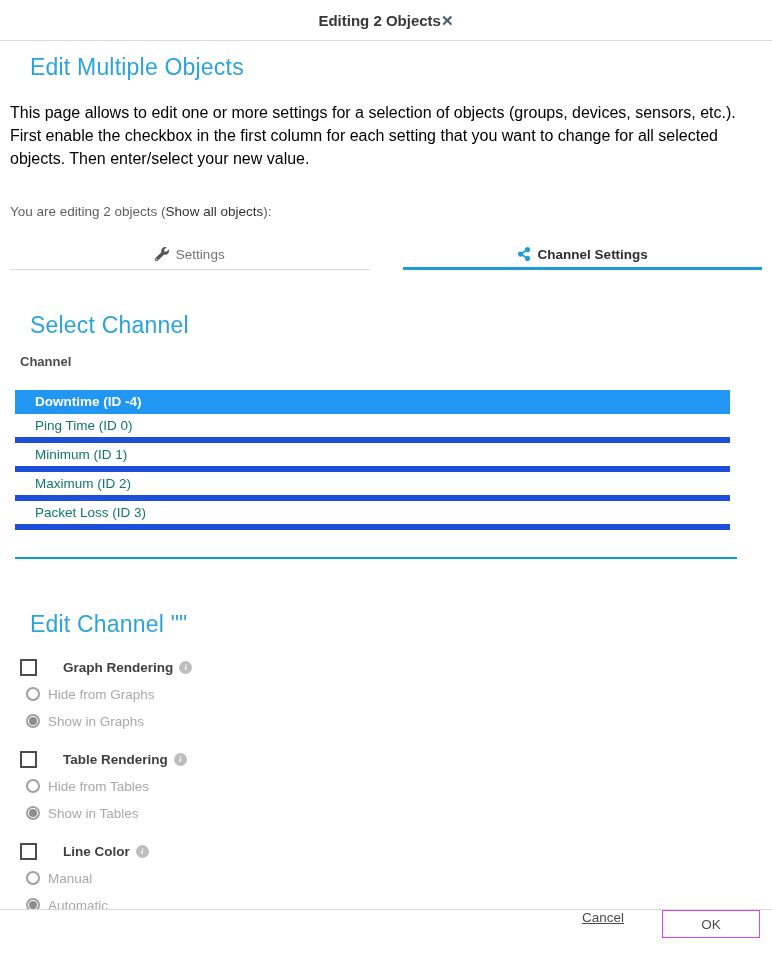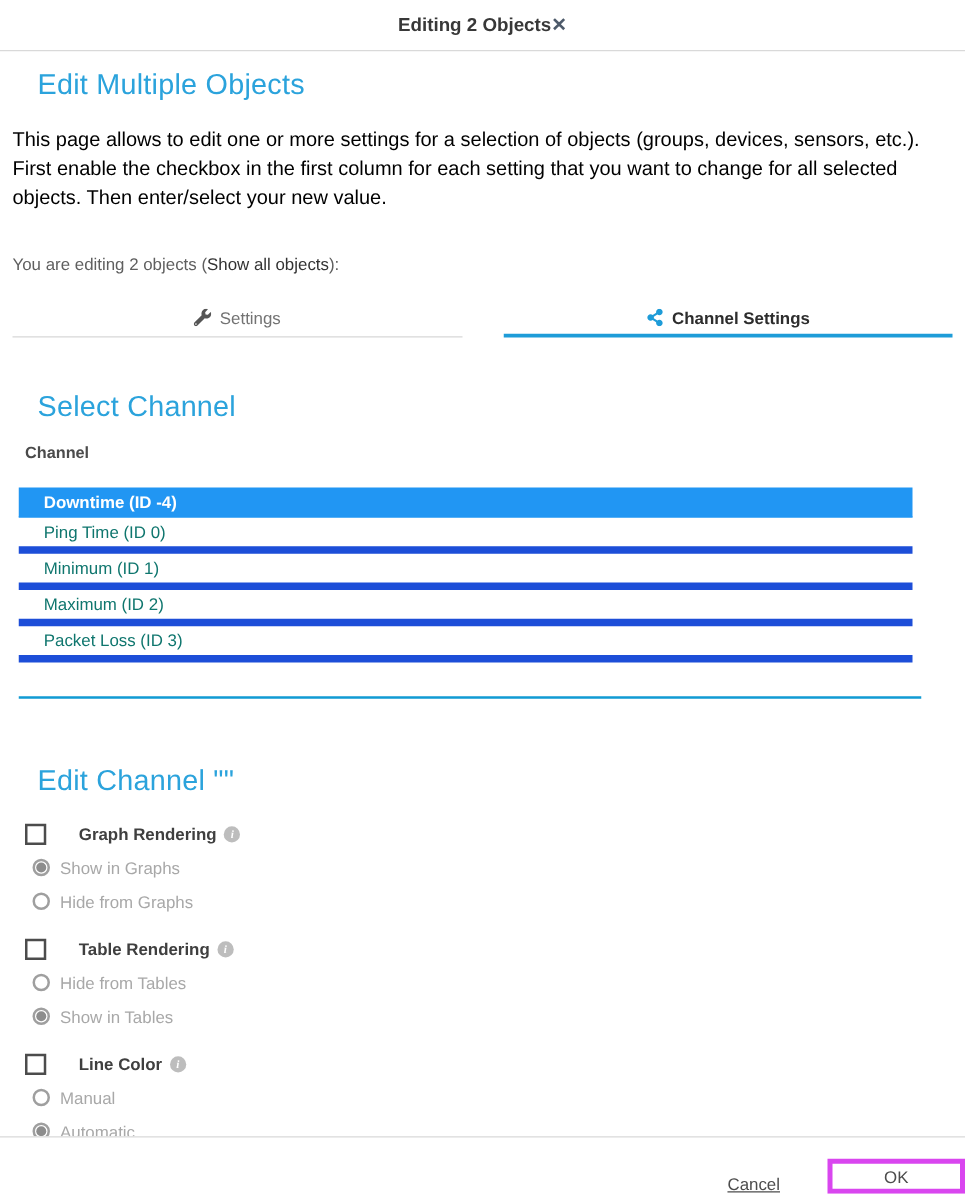--- a/index.html
+++ b/index.html
@@ -70,27 +70,27 @@
   .radio.on::after { content:""; width:8px; height:8px; border-radius:50%; background:#8d8d8d; }
   .radio-label { margin-left:8px; font-size:13.5px; color:#a8a8a8; }
   .line-width-input {
     display:block; margin:13px 0 0 12px; border:none; outline:none;
     font-family:"Liberation Sans", sans-serif; font-size:13px; color:#9e9e9e; width:300px; background:transparent;
   }
   
   .footer {
     position:absolute; left:0; bottom:0; width:772px; height:46px;
     border-top:1px solid #d9d9d9; background:#fff;
-    display:flex; align-items:flex-end; justify-content:flex-end; padding-right:0;
+    display:flex; align-items:flex-start; justify-content:flex-end; padding-right:12px;
   }
   .cancel-link {
     font-size:13.5px; color:#4c4c4c; text-decoration:underline; cursor:pointer; margin-right:38px;
   }
   .ok-button {
-    width:110px; height:28px; background:#fff; border:4px solid #d946ef;
+    width:98px; height:28px; background:#fff; border:1px solid #d946ef;
     font-family:"Liberation Sans", sans-serif; font-size:13.5px; color:#4c4c4c; cursor:pointer;
   }
 </style>
 </head>
 <body>
 
 <div class="dlg-header">
   <span class="dlg-title">Editing 2 Objects</span>
   <span class="close-x">✕</span>
 </div>
@@ -135,26 +135,26 @@
 
   <h2 class="sec-heading edit-channel-heading">Edit Channel ""</h2>
 
   <div class="field-group">
     <div class="field-head">
       <span class="checkbox"></span>
       <span class="field-label">Graph Rendering</span>
       <span class="info-icon">i</span>
     </div>
     <div class="radio-row">
+      <span class="radio"></span>
+      <span class="radio-label">Hide from Graphs</span>
+    </div>
+    <div class="radio-row">
       <span class="radio on"></span>
       <span class="radio-label">Show in Graphs</span>
-    </div>
-    <div class="radio-row">
-      <span class="radio"></span>
-      <span class="radio-label">Hide from Graphs</span>
     </div>
   </div>
 
   <div class="field-group">
     <div class="field-head">
       <span class="checkbox"></span>
       <span class="field-label">Table Rendering</span>
       <span class="info-icon">i</span>
     </div>
     <div class="radio-row">

